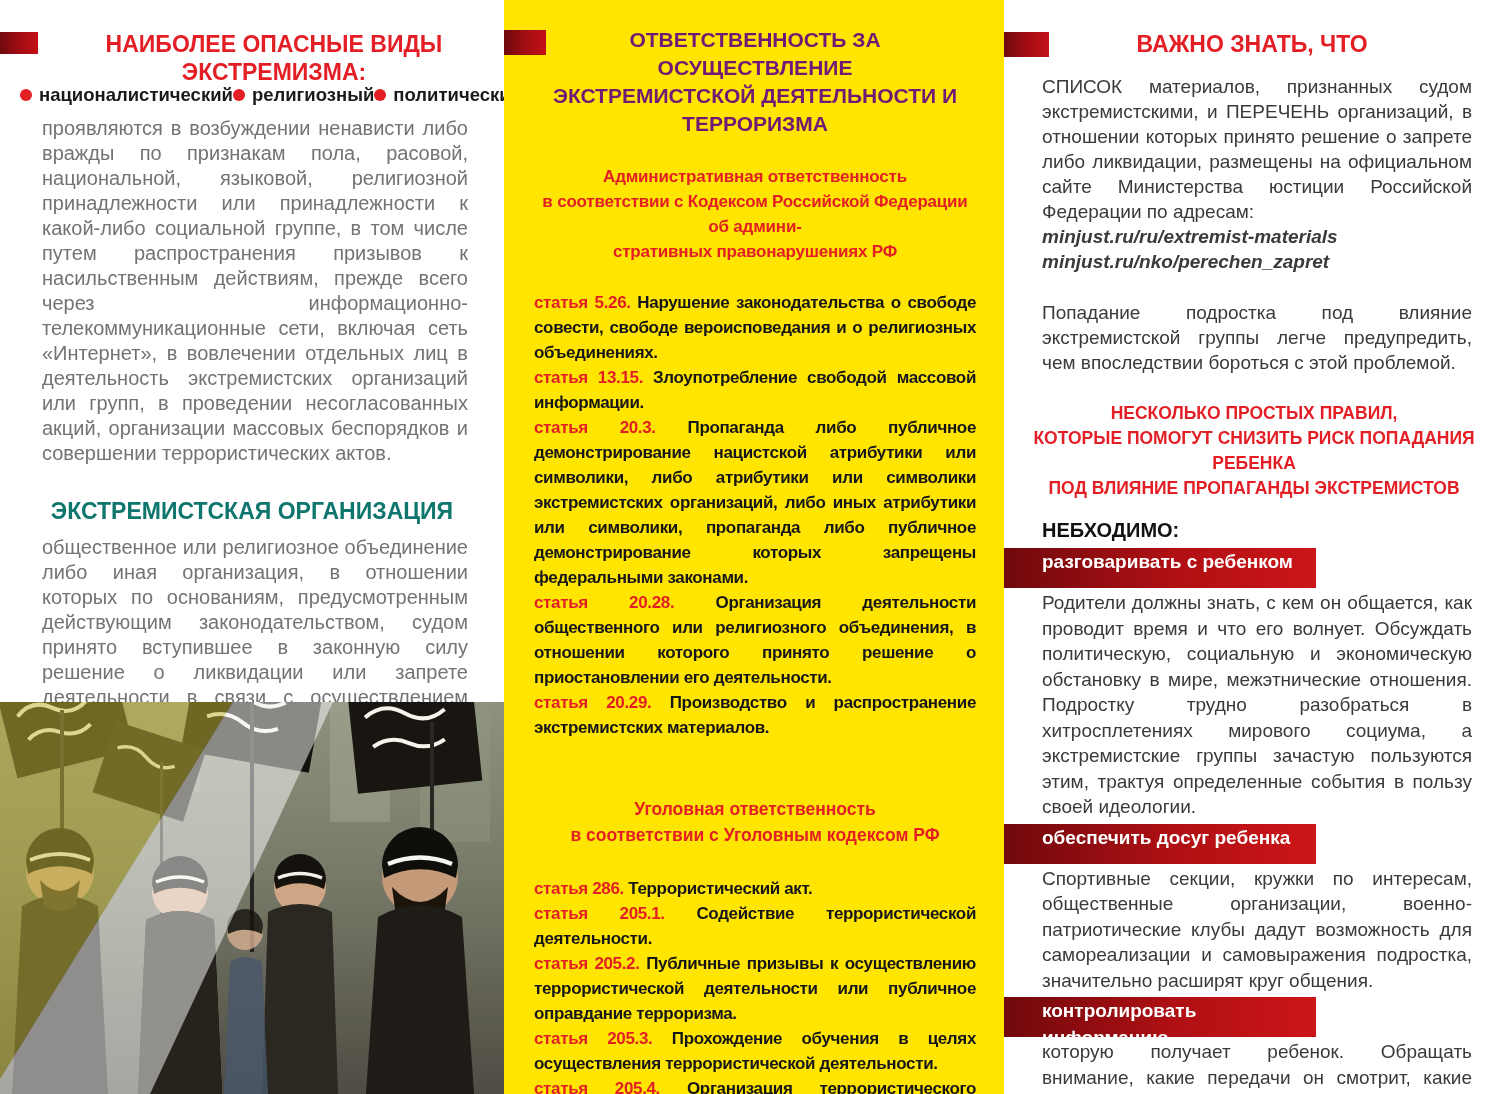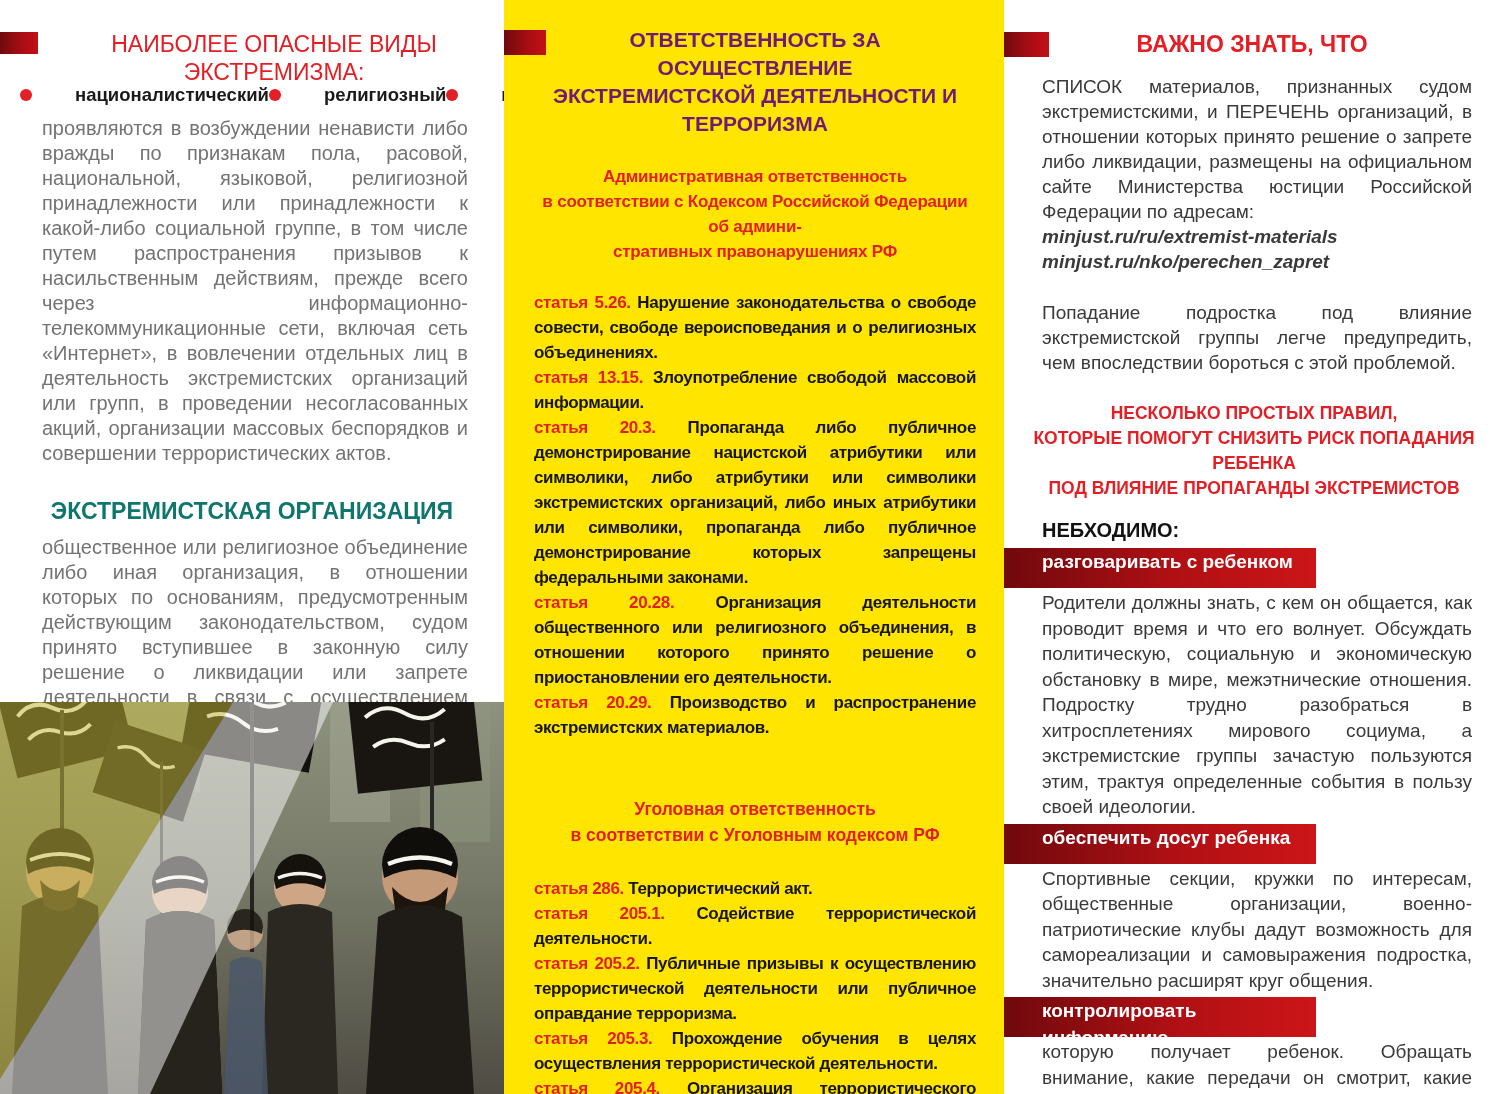--- a/index.html
+++ b/index.html
@@ -16,27 +16,27 @@
     position:absolute;left:0;
     background:linear-gradient(90deg,#6f0a0e 0%,#a60d13 55%,#c31017 100%);
   }
   .pre{white-space:pre-line;}
 
   
   .lp-title-row{position:relative;margin-top:30px;height:30px;}
   .lp-title-row .corner-block{top:2px;width:38px;height:22px;}
   .lp-title{
     margin:0;padding-left:44px;text-align:center;
-    font-size:23px;font-weight:normal;color:#e31e24;line-height:28px;
+    font-size:23px;font-weight:bold;color:#e31e24;line-height:28px;
   }
   .types-row{
     display:flex;justify-content:space-between;align-items:center;
     margin:24px 26px 0 20px;
   }
-  .type-item{display:flex;align-items:center;font-weight:bold;font-size:18.5px;color:#1a1a1a;gap:36px;}
+  .type-item{display:flex;align-items:center;font-weight:bold;font-size:18.5px;color:#1a1a1a;}
   .dot{width:12px;height:12px;border-radius:50%;background:#e31e24;margin-right:7px;flex:0 0 auto;}
   .lp-para{
     margin:10px 36px 0 42px;text-align:justify;
     font-size:20px;line-height:25px;color:#737373;
   }
   .lp-subtitle{
     margin:32px 0 2px 0;text-align:center;
     font-size:23px;font-weight:bold;color:#0f766e;
   }
   .photo{

